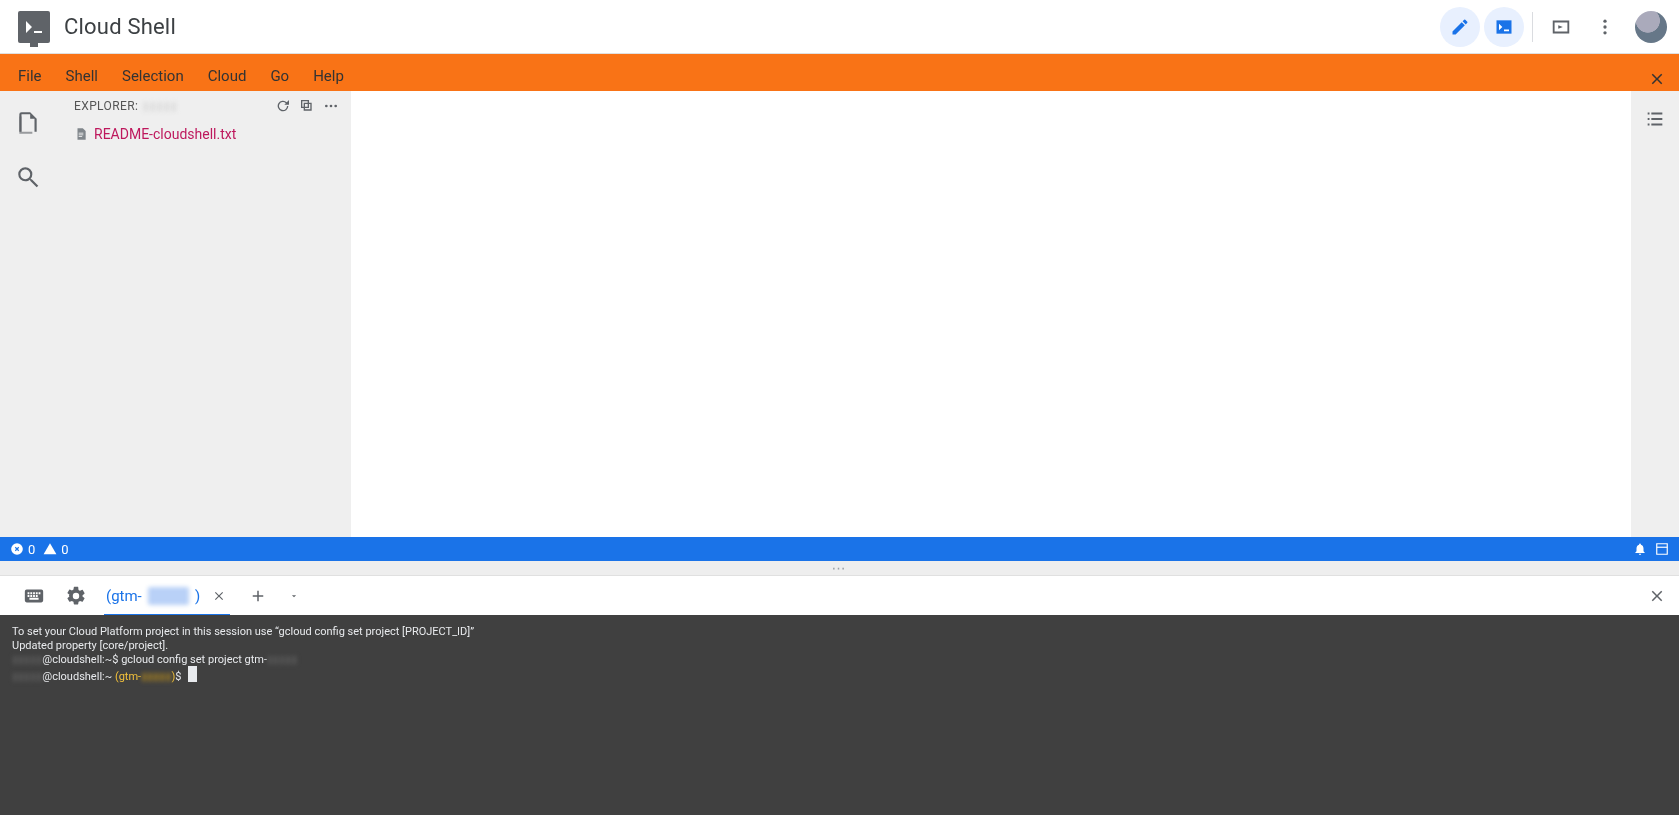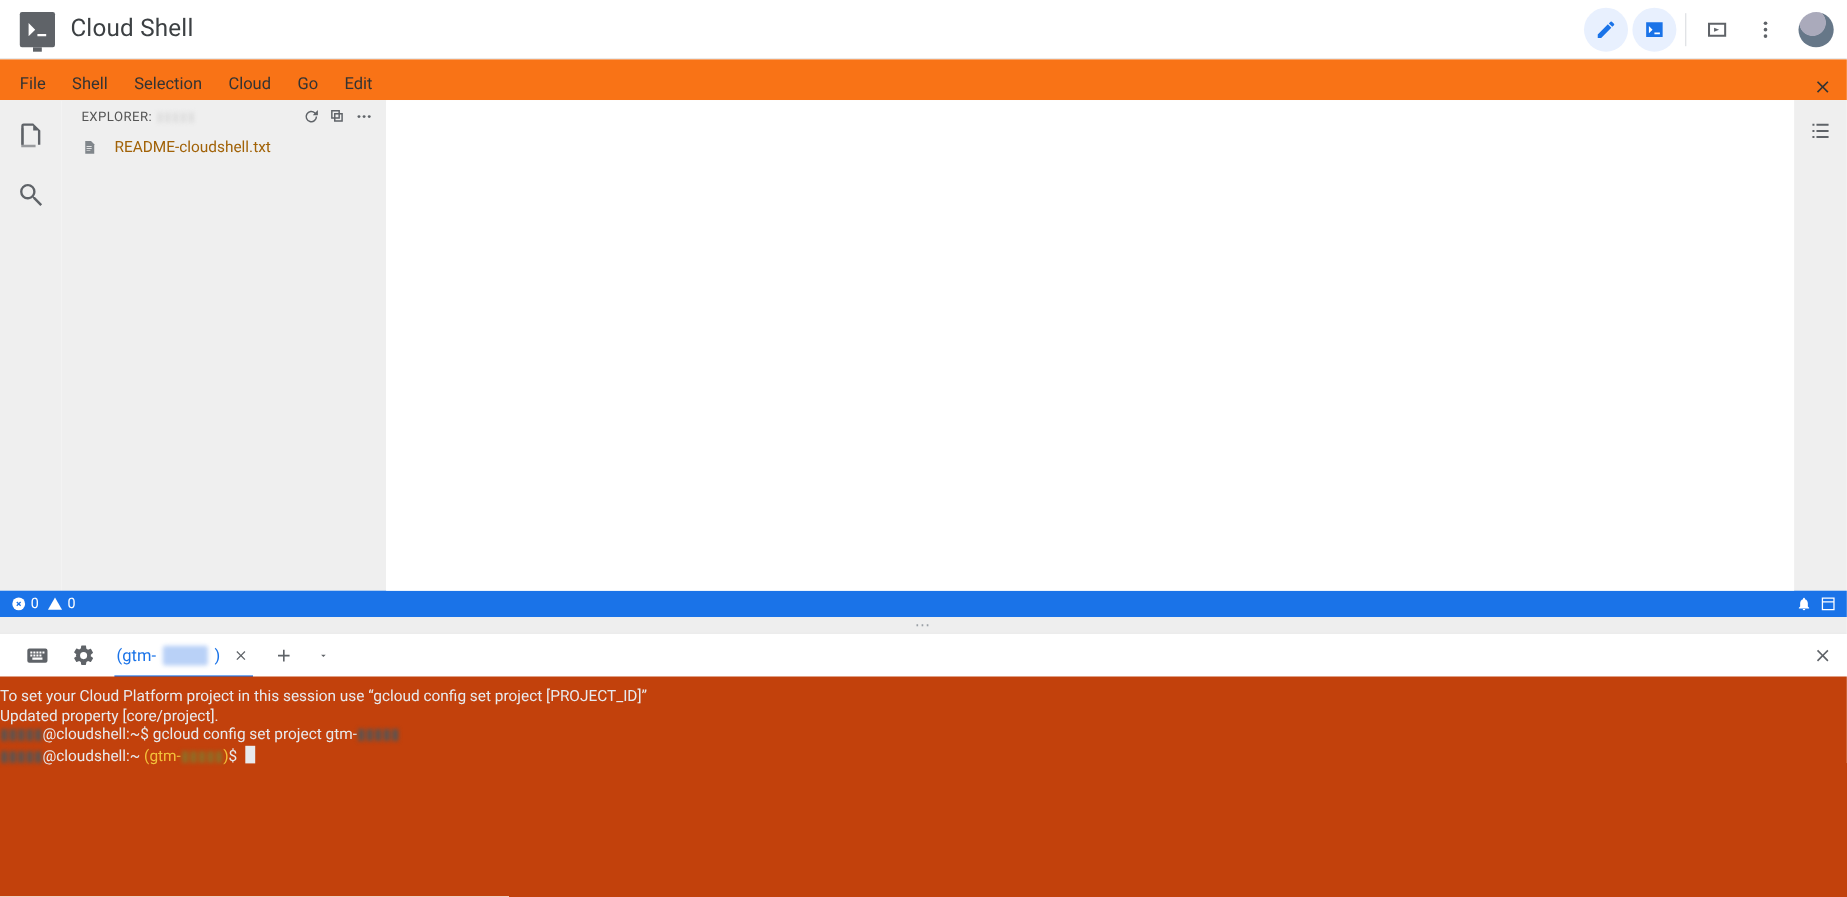--- a/index.html
+++ b/index.html
@@ -23,41 +23,41 @@
 .activity-bar { width: 56px; background: #efefef; display: flex; flex-direction: column; align-items: center; padding-top: 14px; gap: 18px; }
 .ab-btn { width: 36px; height: 36px; display: flex; align-items: center; justify-content: center; cursor: pointer; }
 .ab-btn svg { fill: #5f6368; }
 .explorer { width: 295px; background: #efefef; display: flex; flex-direction: column; }
 .explorer-head { height: 30px; display: flex; align-items: center; padding: 0 8px 0 18px; font-size: 12px; color: #555; letter-spacing: .4px; text-align: right; }
 .explorer-head .lbl-fixed { text-transform: uppercase; }
 .explorer-head .lbl-proj { margin-left: 4px; color: #ddd; filter: blur(2px); }
 .eh-spacer { flex: 1; }
 .eh-btn { width: 24px; height: 24px; display: flex; align-items: center; justify-content: center; cursor: pointer; }
 .eh-btn svg { fill: #5f6368; }
-.file-item { height: 26px; display: flex; align-items: center; padding-left: 18px; font-size: 14px; color: #a16207; cursor: pointer; gap: 16px; }
+.file-item { height: 26px; display: flex; align-items: center; padding-left: 18px; font-size: 14px; color: #be185d; cursor: pointer; gap: 6px; }
 .file-icon { width: 14px; height: 14px; display: inline-flex; }
 .main-editor { flex: 1; background: #fff; position: relative; }
 .right-gutter { width: 48px; background: #efefef; display: flex; justify-content: center; padding-top: 14px; }
 .right-gutter .rg-btn { width: 28px; height: 28px; cursor: pointer; display:flex; align-items:center; justify-content:center; }
 .right-gutter svg { fill: #5f6368; }
 .statusbar { height: 24px; background: #1a73e8; color: #fff; display: flex; align-items: center; padding: 0 10px; font-size: 13px; gap: 8px; }
 .statusbar .grp { display: flex; align-items: center; gap: 4px; cursor: pointer; }
 .statusbar svg { fill: #fff; }
 .status-spacer { flex: 1; }
 .drag-handle { height: 14px; background: #eee; display: flex; align-items: center; justify-content: center; cursor: row-resize; }
 .drag-handle .dots { font-size: 14px; color: #9aa0a6; letter-spacing: 2px; }
 .term-header { height: 40px; background: #fff; display: flex; align-items: center; padding: 0 8px 0 20px; gap: 14px; border-top: 1px solid #e0e0e0; }
 .th-btn { width: 28px; height: 28px; display: flex; align-items: center; justify-content: center; cursor: pointer; }
 .th-btn svg { fill: #5f6368; }
 .term-tab { display: flex; align-items: center; gap: 6px; height: 40px; color: #1a73e8; font-size: 15px; border-bottom: 3px solid #1a73e8; padding: 0 2px; cursor: pointer; margin-top:3px;}
 .term-tab .redact { color: transparent; background: #b9d1f7; filter: blur(2px); border-radius: 2px; }
 .term-tab .tclose { width: 18px; height: 18px; display:flex; align-items:center; justify-content:center; margin-left:4px;}
 .term-tab .tclose svg { fill: #5f6368; }
 .th-spacer { flex: 1; }
-.terminal { flex: 0 0 200px; background: #c2410c; color: #e8eaed; font-family: Menlo, Consolas, monospace; font-size: 14px; padding: 10px 0; line-height: 1.25; }
+.terminal { flex: 0 0 200px; background: #404040; color: #e8eaed; font-family: Menlo, Consolas, monospace; font-size: 11px; padding: 10px 12px; line-height: 1.25; }
 .terminal .line { white-space: pre; }
 .terminal .blur-user { color: #555; filter: blur(2px); }
 .terminal .blur-proj { color: #555; filter: blur(2px); }
 .terminal .yellow { color: #f3c13a; }
 .terminal .yellow-blur { color: #8c7028; filter: blur(2px); }
 .terminal .cursor { display:inline-block; width:9px; height:16px; background:#e8eaed; vertical-align:-2px; margin-left:4px;}
 svg { display: block; }
 </style>
 </head>
 <body>
@@ -96,21 +96,21 @@
   </div>
   <div class="avatar"></div>
 </div>
 
 <div class="menubar">
   <div class="mi">File</div>
   <div class="mi">Shell</div>
   <div class="mi">Selection</div>
   <div class="mi">Cloud</div>
   <div class="mi">Go</div>
-  <div class="mi">Edit</div>
+  <div class="mi">Help</div>
   <div class="menubar-spacer"></div>
   <div class="eh-btn">
     <svg width="18" height="18" viewBox="0 0 24 24">
         <path d="M19 6.41 17.59 5 12 10.59 6.41 5 5 6.41 10.59 12 5 17.59 6.41 19 12 13.41 17.59 19 19 17.59 13.41 12z" fill="#333"></path>
       </svg>
   </div>
 </div>
 
 <div class="editor-area">
   <div class="activity-bar">

